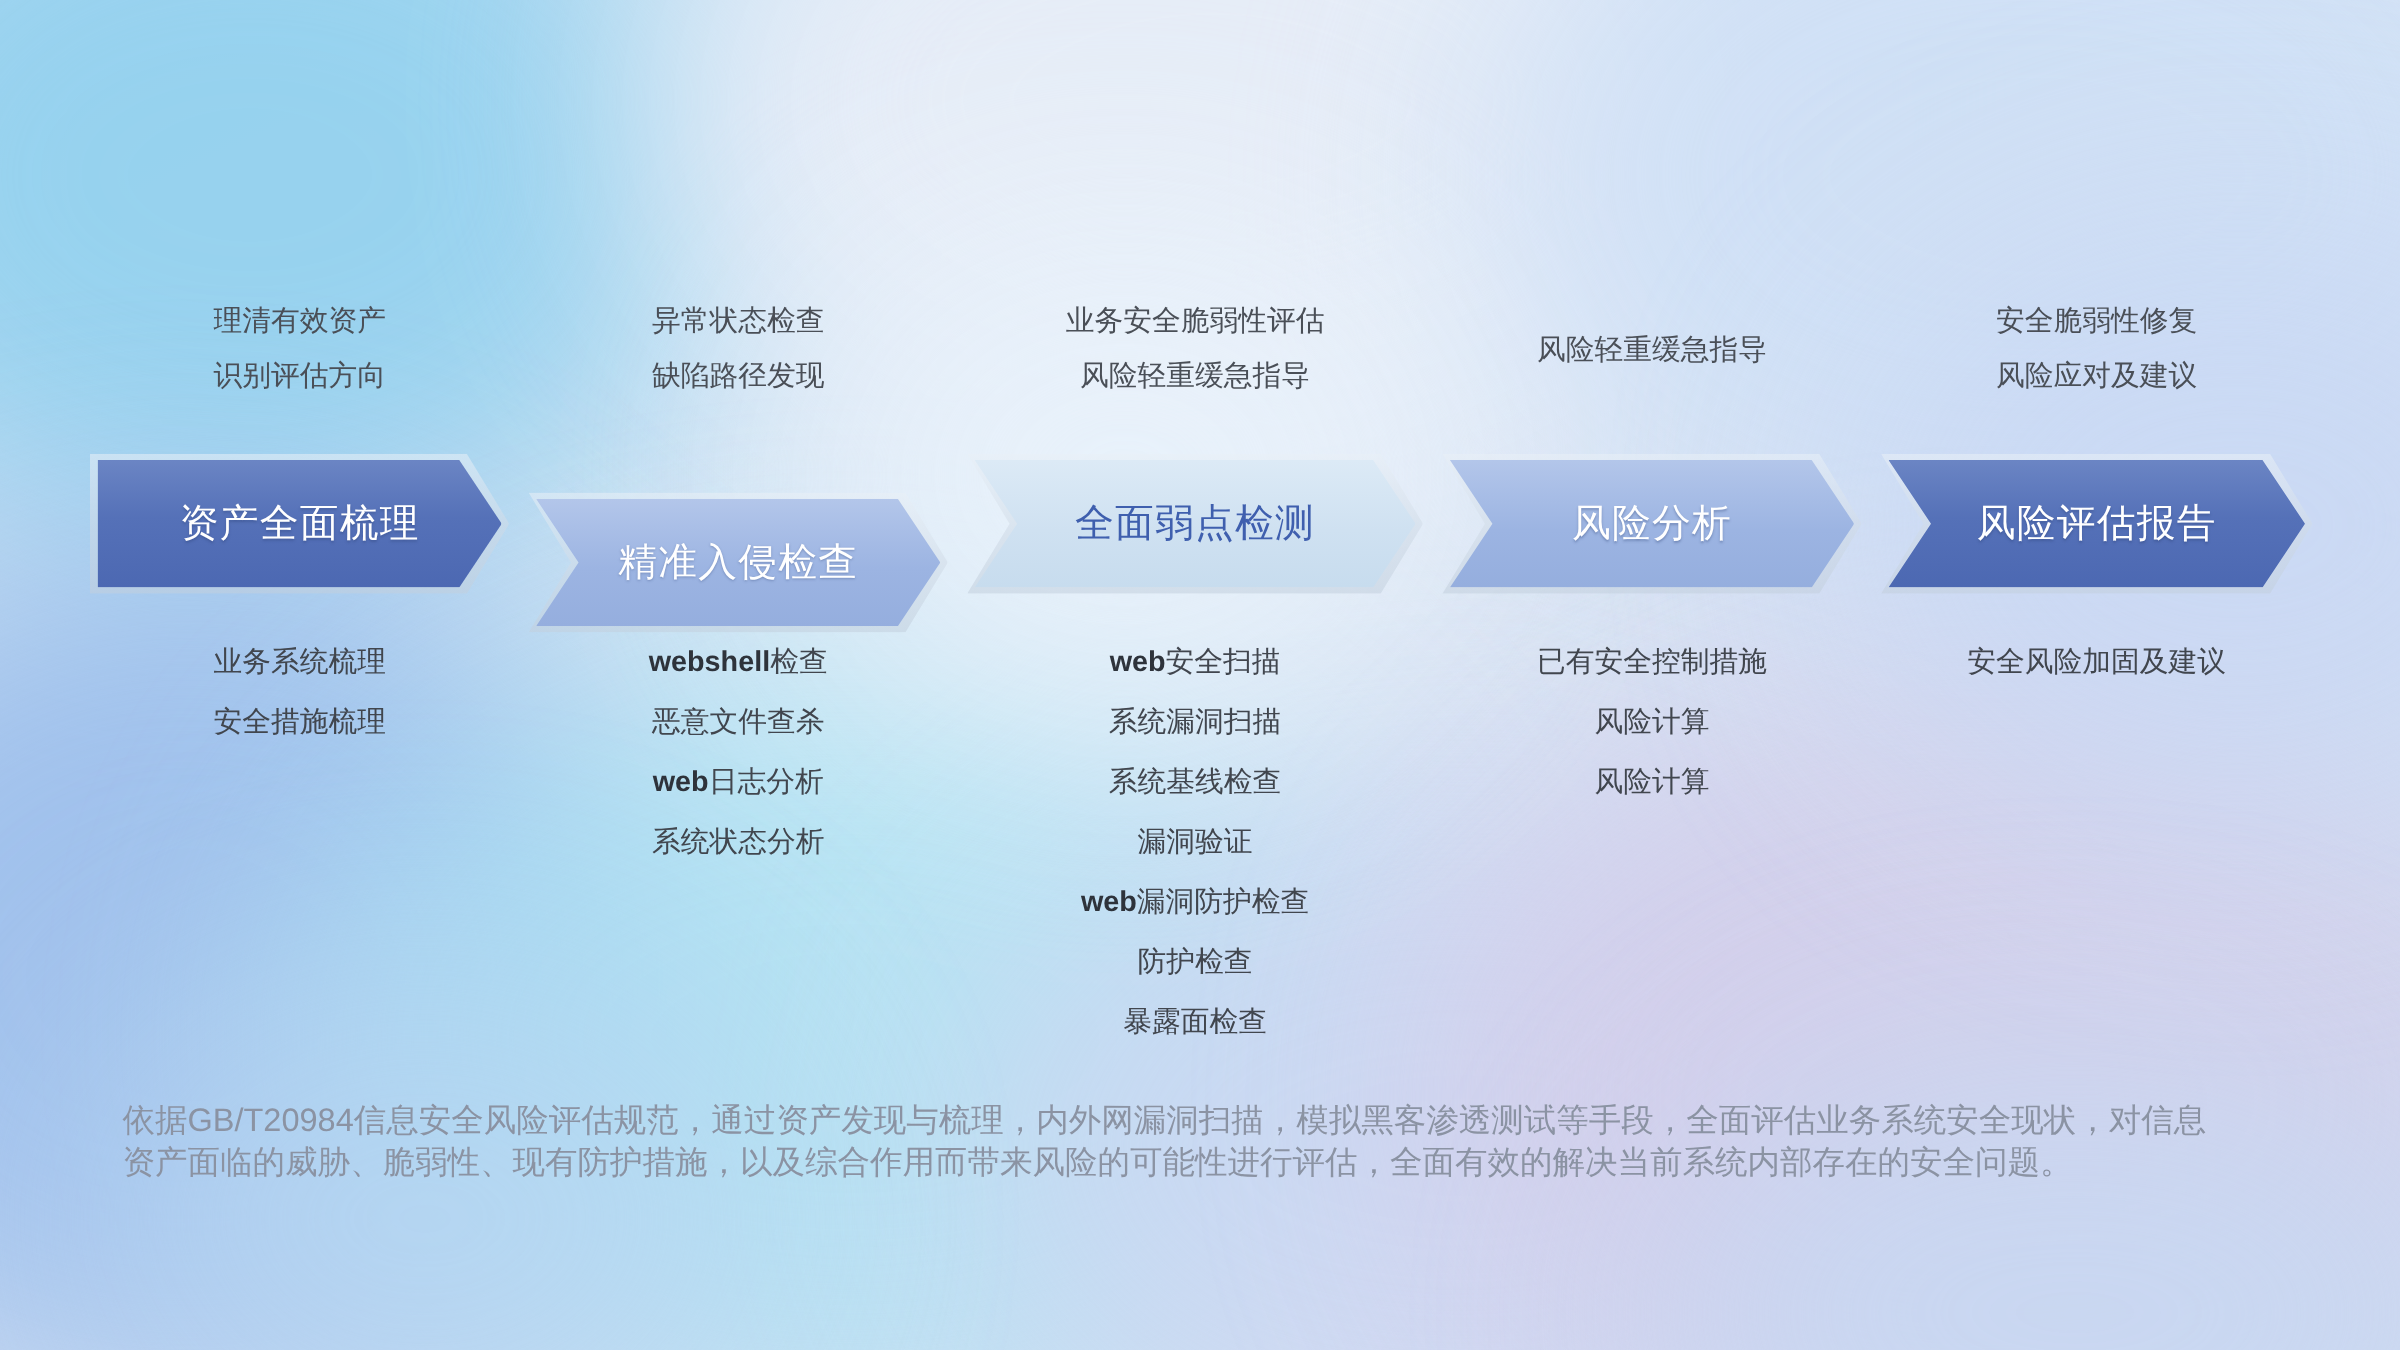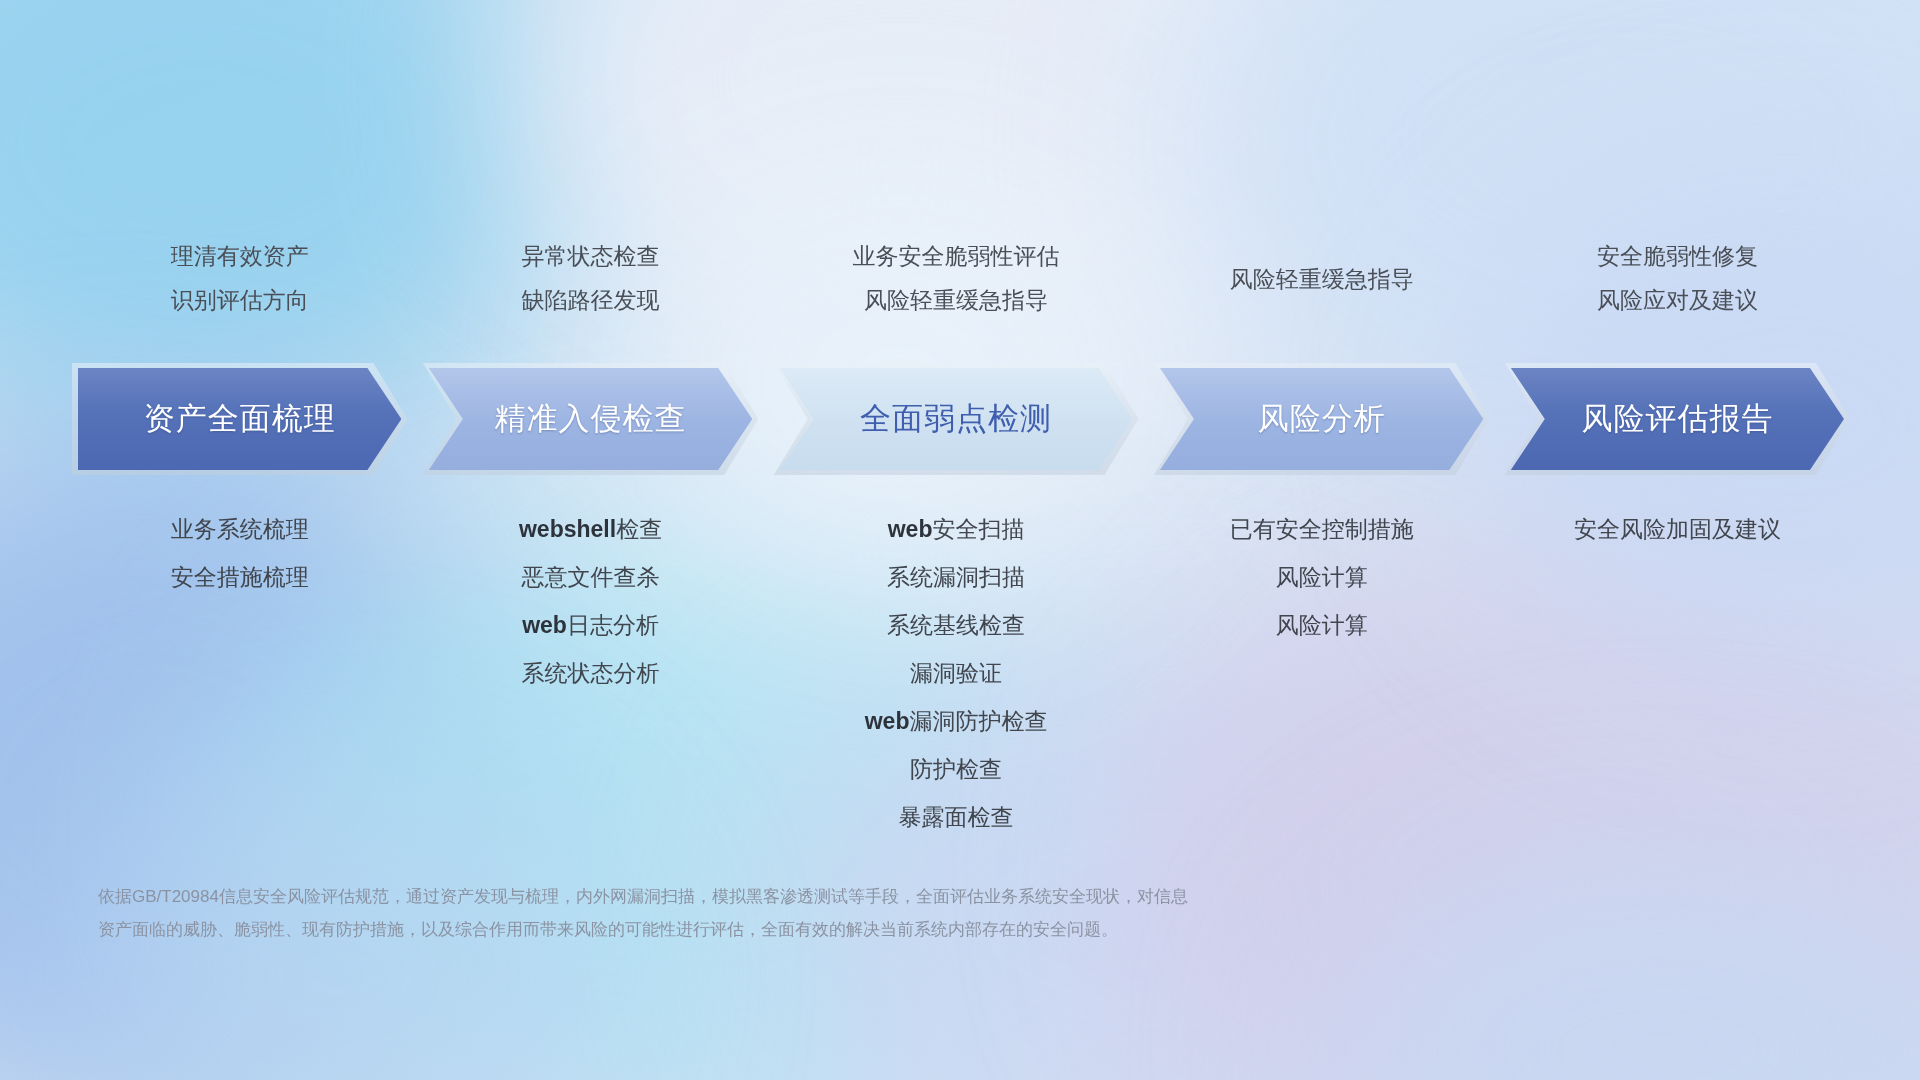--- a/index.html
+++ b/index.html
@@ -65,21 +65,21 @@
   .col-bot{position:absolute;text-align:center;}
   .col-bot .item{
     font-size:23px;color:#41464e;line-height:1;white-space:nowrap;
   }
   .col-bot .item + .item{margin-top:25px;}
   .col-bot .item b{font-weight:bold;color:#2e333b;}
 
   
   #footer{
     position:absolute;left:98px;top:880px;width:1540px;
-    font-size:17px;line-height:33px;color:#8b93a3;
+    font-size:26px;line-height:33px;color:#8b93a3;
   }
   #footer .frow{white-space:nowrap;}
 </style>
 </head>
 <body>
 
 <div id="bg">
   <div class="base"></div>
   <div class="blob b1"></div>
   <div class="blob b2"></div>
@@ -117,21 +117,21 @@
         <div class="line">风险应对及建议</div>
       </div>
     </div>
 
   <div id="band">
       <div class="arrow" style="left: 0px; width: 323.407px;">
         <div class="shape chev chev-outer first" style="background: linear-gradient(rgb(233, 240, 247) 0%, rgb(207, 218, 230) 55%, rgb(194, 207, 221) 100%); inset: -5px -6px;"></div>
         <div class="shape chev first" style="background: linear-gradient(rgb(107, 133, 196) 0%, rgb(85, 113, 184) 45%, rgb(76, 104, 178) 100%);"></div>
         <div class="lbl lbl-white">资产全面梳理</div>
       </div>
-      <div class="arrow" style="left: 350.848px; width: 323.407px;">
+      <div class="arrow" style="left: 350.848px; width: 323.407px; margin-top: 31px;">
         <div class="shape chev chev-outer" style="background: linear-gradient(rgb(233, 240, 247) 0%, rgb(207, 218, 230) 55%, rgb(194, 207, 221) 100%); inset: -5px -6px;"></div>
         <div class="shape chev" style="background: linear-gradient(rgb(179, 198, 234) 0%, rgb(156, 180, 226) 55%, rgb(149, 174, 222) 100%);"></div>
         <div class="lbl lbl-white">精准入侵检查</div>
       </div>
       <div class="arrow" style="left: 701.696px; width: 352.808px;">
         <div class="shape chev chev-outer" style="background: linear-gradient(rgb(233, 240, 247) 0%, rgb(207, 218, 230) 55%, rgb(194, 207, 221) 100%); inset: -5px -6px;"></div>
         <div class="shape chev" style="background: linear-gradient(rgb(220, 234, 246) 0%, rgb(207, 225, 241) 55%, rgb(199, 220, 238) 100%);"></div>
         <div class="lbl lbl-blue">全面弱点检测</div>
       </div>
       <div class="arrow" style="left: 1432.79px; width: 333.208px;">

